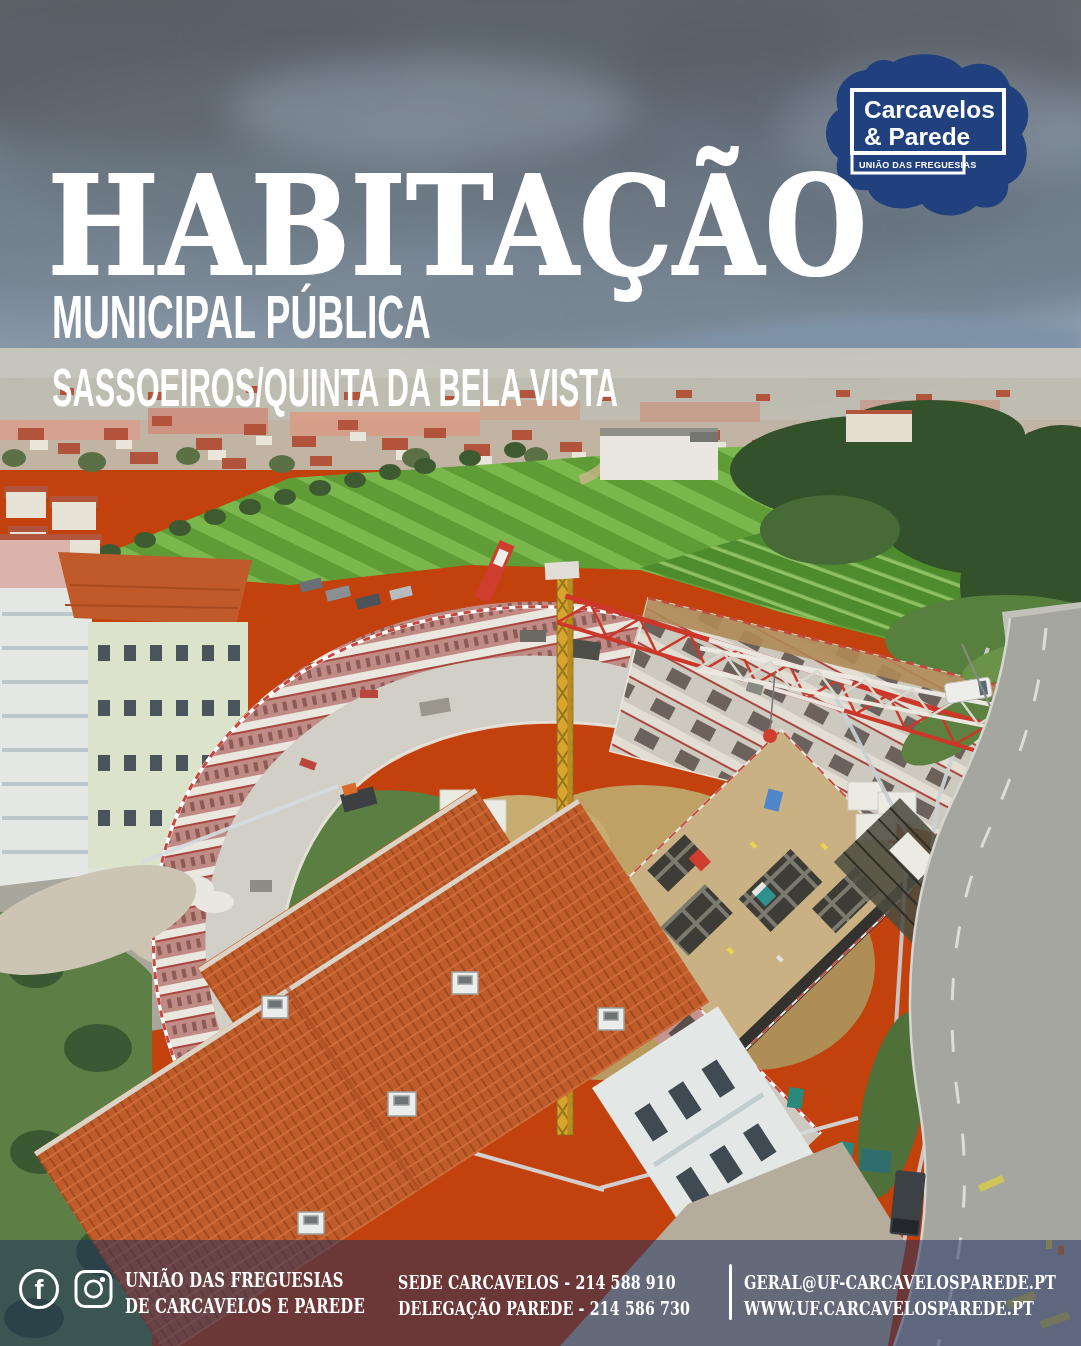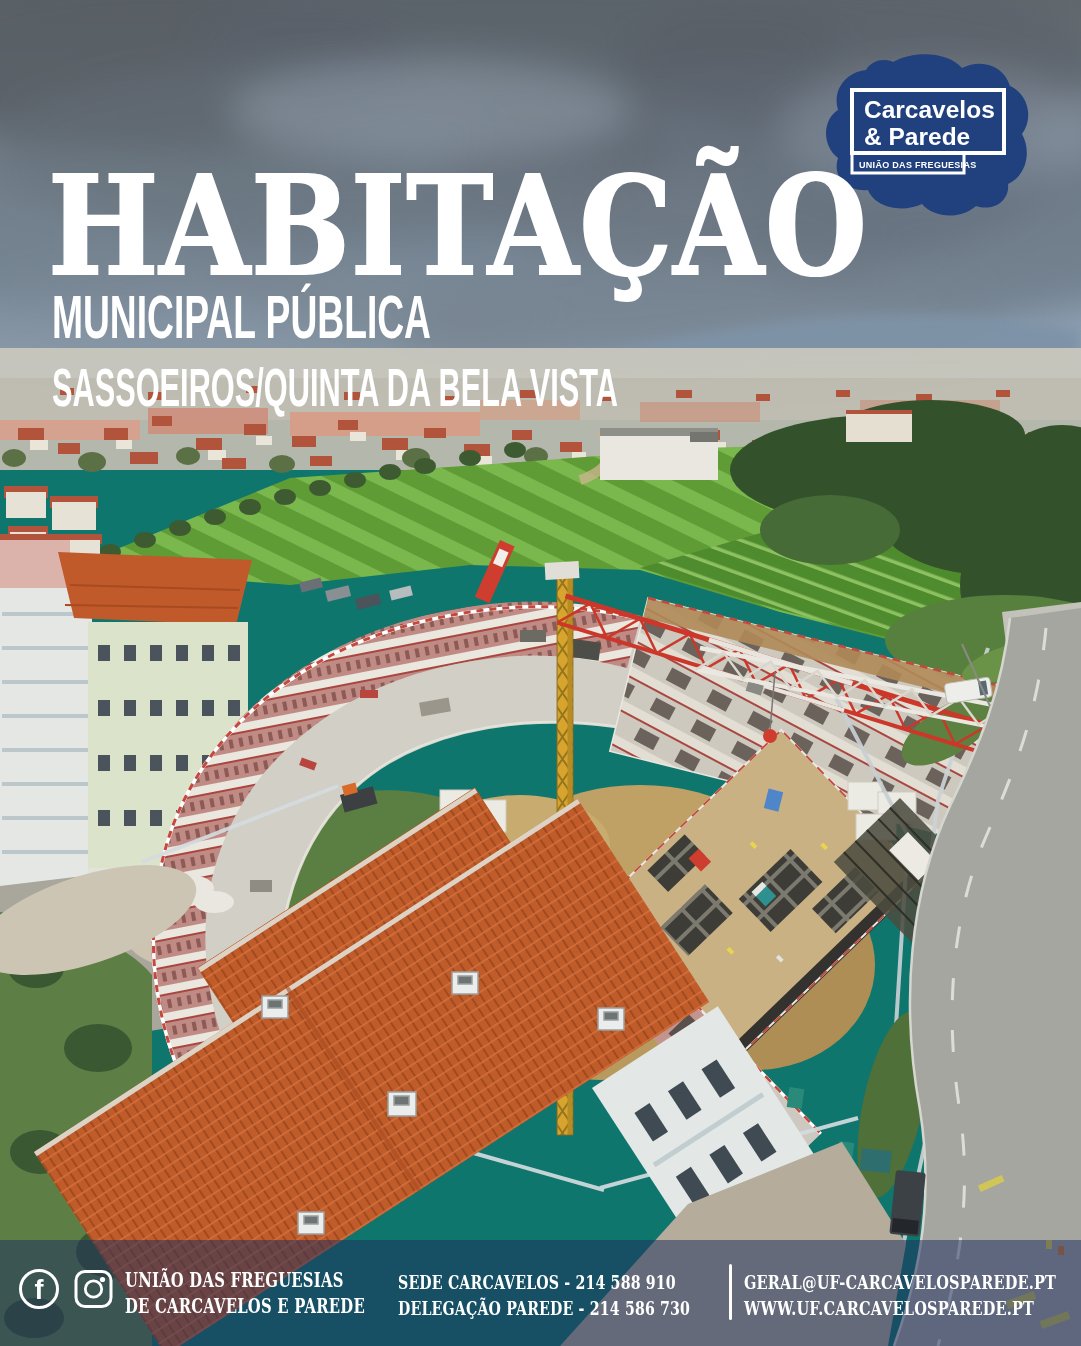--- a/index.html
+++ b/index.html
@@ -1,17 +1,17 @@
 <!DOCTYPE html>
 <html><head>
 <meta charset="utf-8">
 <style>
   html,body{margin:0;padding:0;background:#1a1a1a;}
   .poster{position:relative;width:1081px;height:1346px;margin:0 auto;overflow:hidden;
-          font-family:"Liberation Sans",sans-serif;background:#0f766e;}
+          font-family:"Liberation Sans",sans-serif;background:#c2410c;}
   .photo{position:absolute;left:0;top:0;width:1081px;height:1346px;display:block;}
   .headline{position:absolute;color:#fff;line-height:1;white-space:nowrap;}
   .title{left:48px;top:158px;font-family:"DejaVu Serif",serif;font-weight:bold;
          font-size:136px;transform:scaleX(.86);transform-origin:left top;
          -webkit-text-stroke:2px #ffffff;letter-spacing:1px;}
   .sub1{left:52px;top:287px;font-weight:bold;font-size:61px;transform:scaleX(.61);
         transform-origin:left top;}
   .sub2{left:52px;top:361px;font-weight:bold;font-size:53px;transform:scaleX(.58);
         transform-origin:left top;}
   .logo-svg{position:absolute;left:822px;top:50px;width:212px;height:168px;}

